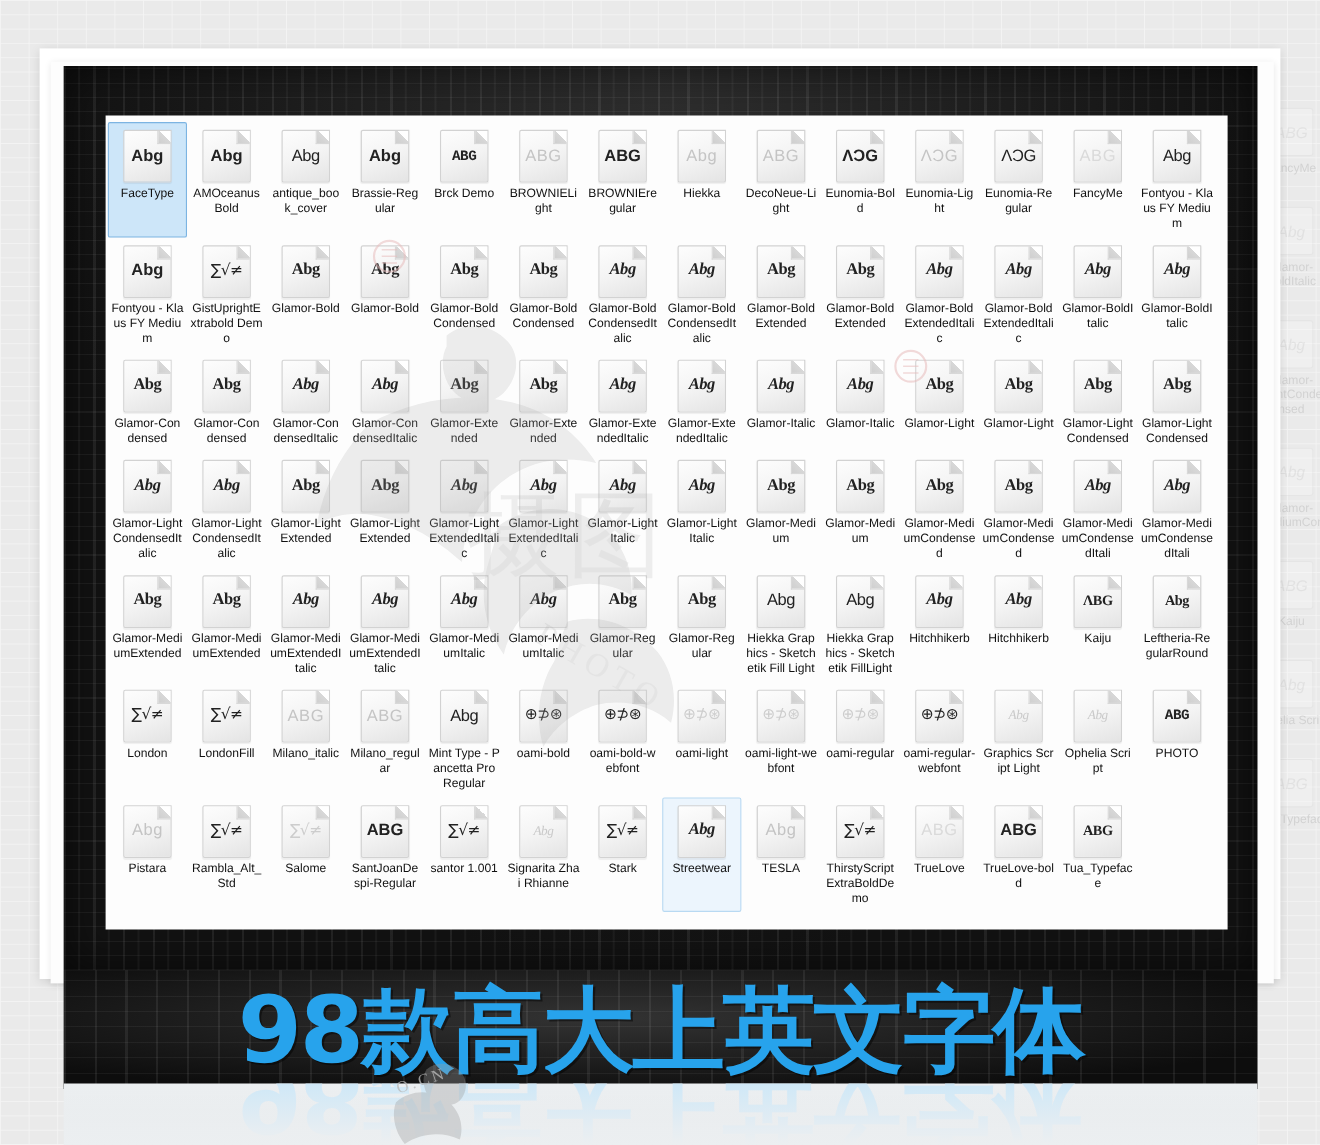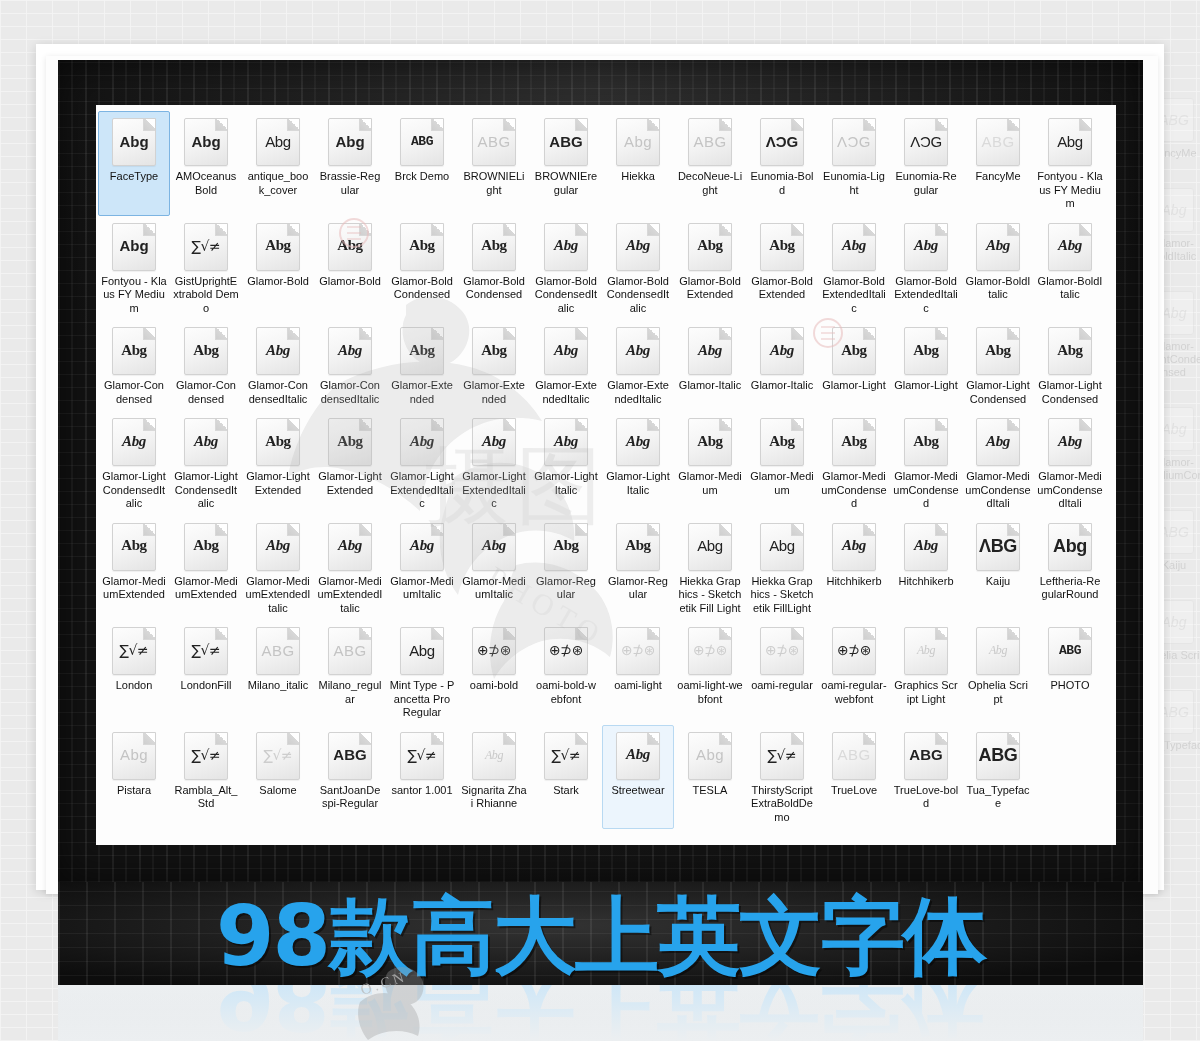--- a/index.html
+++ b/index.html
@@ -184,21 +184,21 @@
   .g-seriffi { font-family: "Liberation Serif", serif; font-weight: 700; font-style: italic; }
   .g-sans    { font-family: "Liberation Sans", sans-serif; }
   .g-sansb   { font-family: "Liberation Sans", sans-serif; font-weight: 700; letter-spacing: 0px;}
   .g-mono    { font-family: "Liberation Mono", monospace; font-weight: 700; font-size: 13px;}
   .g-light   { color: #c4c4c4; font-family: "Liberation Sans", sans-serif; letter-spacing: .5px;}
   .g-vlight  { color: #dadada; font-family: "Liberation Sans", sans-serif; letter-spacing: .5px;}
   .g-math    { font-family: "DejaVu Sans", sans-serif; font-size: 14px; }
   .g-mathl   { font-family: "DejaVu Sans", sans-serif; font-size: 14px; color: #cdcdcd; }
   .g-script  { font-family: "Liberation Serif", serif; font-style: italic; font-weight: 700; font-size: 15px; }
   .g-scriptl { font-family: "Liberation Serif", serif; font-style: italic; font-size: 12px; color: #c9c9c9; }
-  .g-cond    { font-family: Liberation Sans, sans-serif; font-weight: 700; font-size: 18px;}
+  .g-cond    { font-family: Liberation Serif, serif; font-weight: 700; font-size: 13px;}
 
   .label {
     font-size: 11px;
     line-height: 13.5px;
     color: #111;
     word-break: break-all;
     font-family: "Liberation Sans", sans-serif;
   }
 
   

